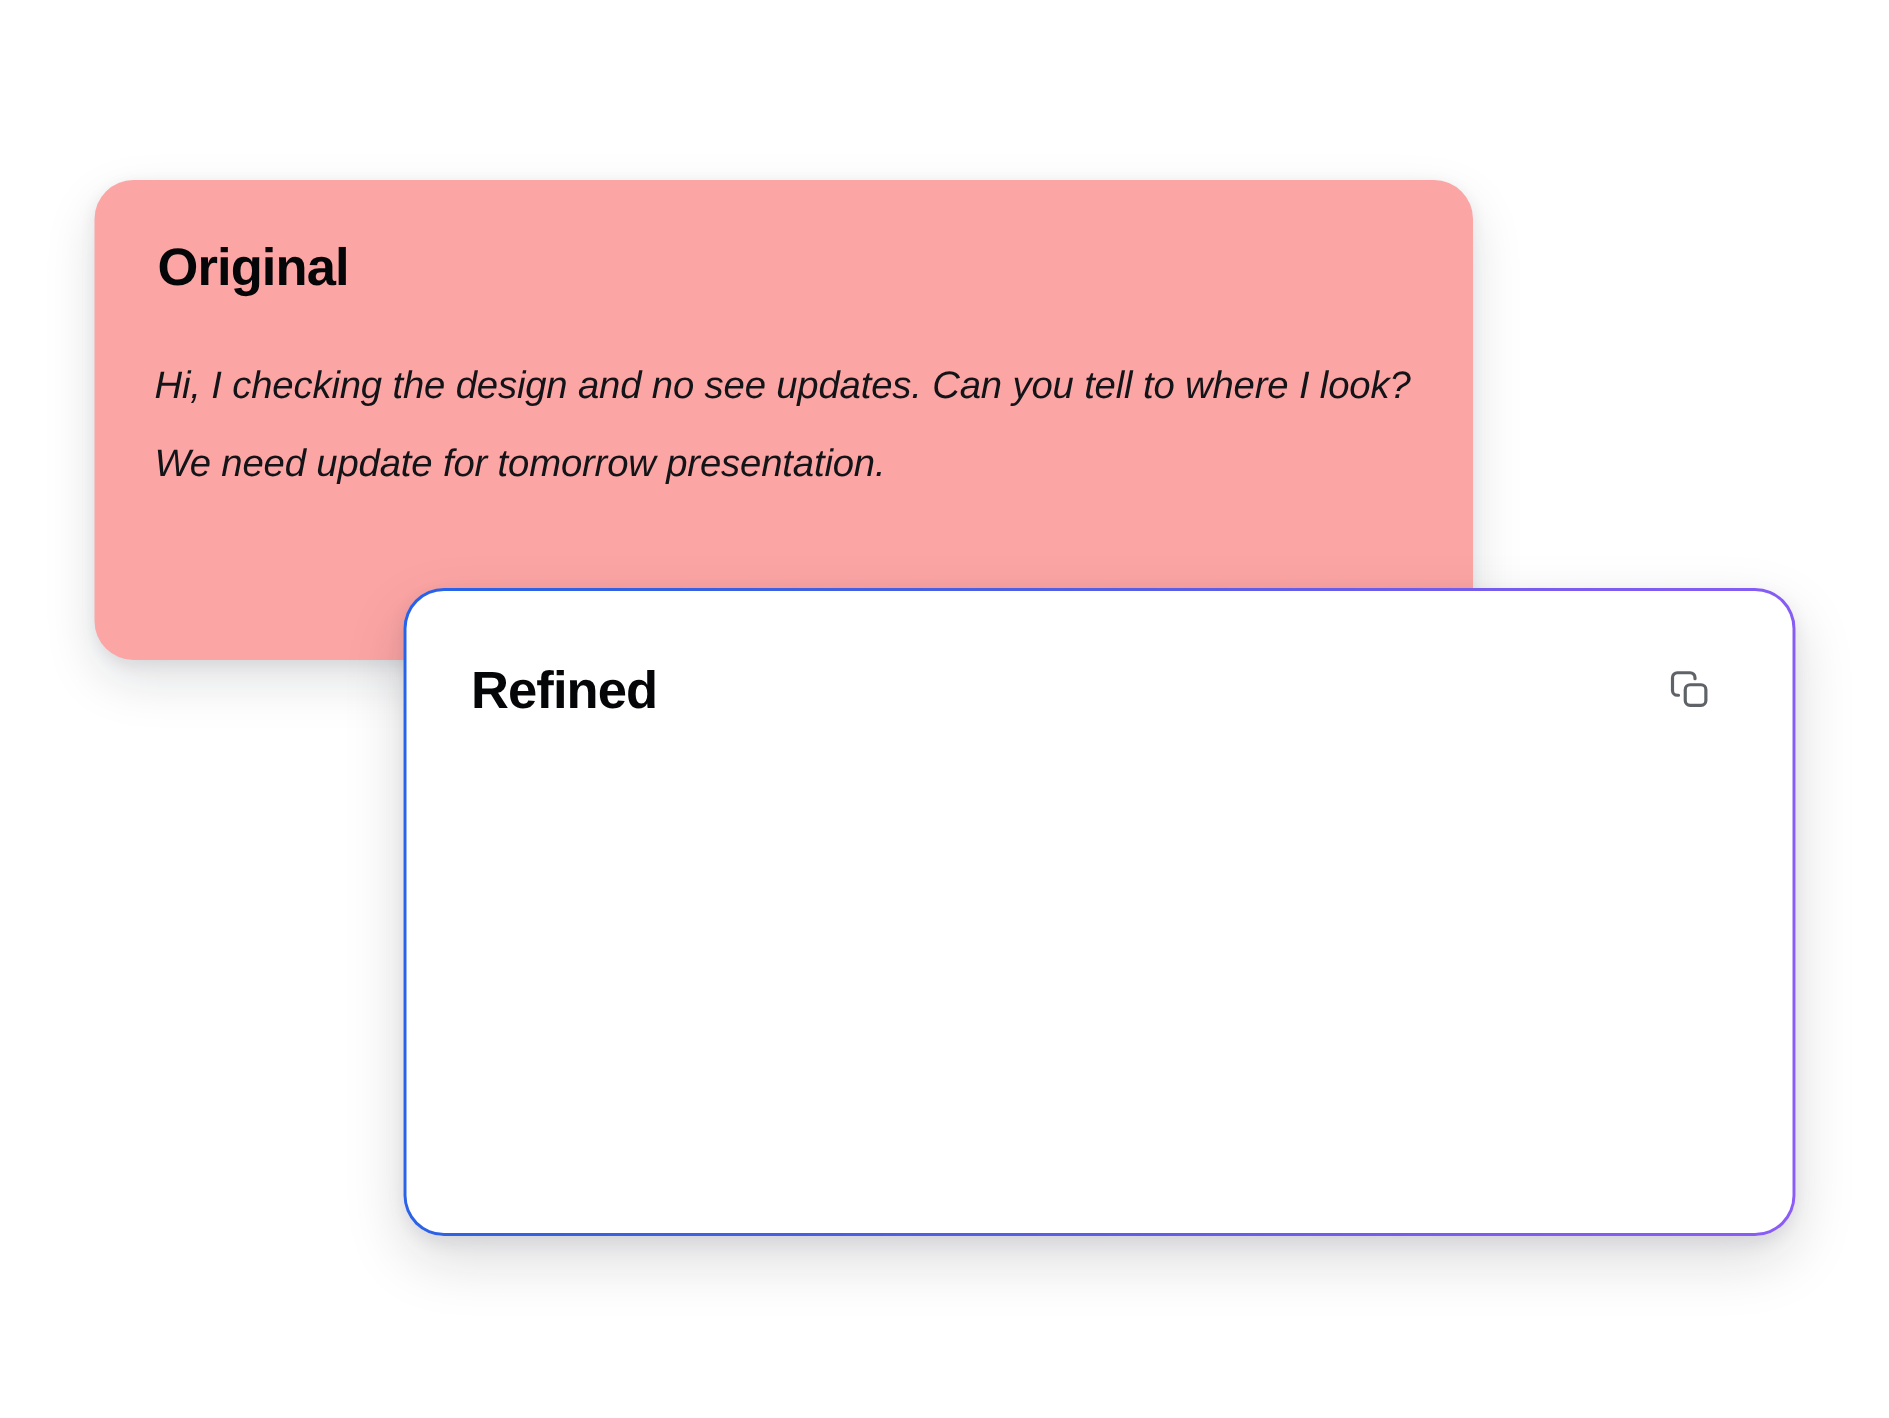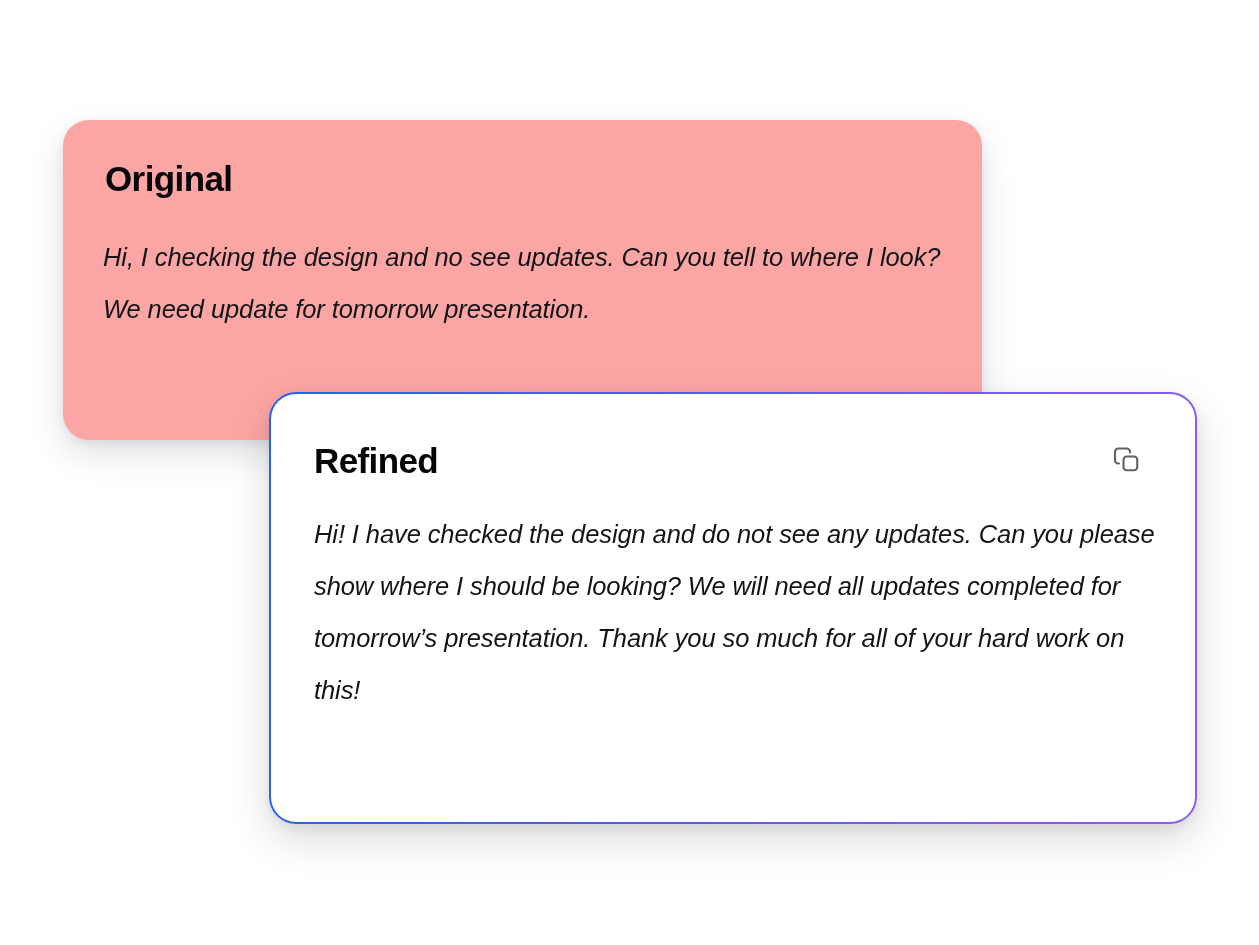--- a/index.html
+++ b/index.html
@@ -144,17 +144,16 @@
           <span class="sr-only">Copy</span>
           <span>
             <svg width="30" height="30" viewBox="0 0 24 24" fill="none" stroke="#5f6368" stroke-width="1.7" stroke-linecap="round" stroke-linejoin="round">
               <rect x="9.2" y="9.2" width="11" height="11" rx="2.6"></rect>
               <path d="M5.6 14.8 h-0.6 a2.6 2.6 0 0 1 -2.6 -2.6 V5.4 a2.6 2.6 0 0 1 2.6 -2.6 h6.8 a2.6 2.6 0 0 1 2.6 2.6 v0.6"></path>
             </svg>
           </span>
         </button>
       </div>
 
-      <p class="card-body">Hi! I have checked the design and do not see any updates. Can you please show where I should be looking? We will need all updates completed for tomorrow’s presentation. Thank you so much for all of your hard work on this!</p>
     </div>
   </div>
 
 </div>
 
 </body></html>

